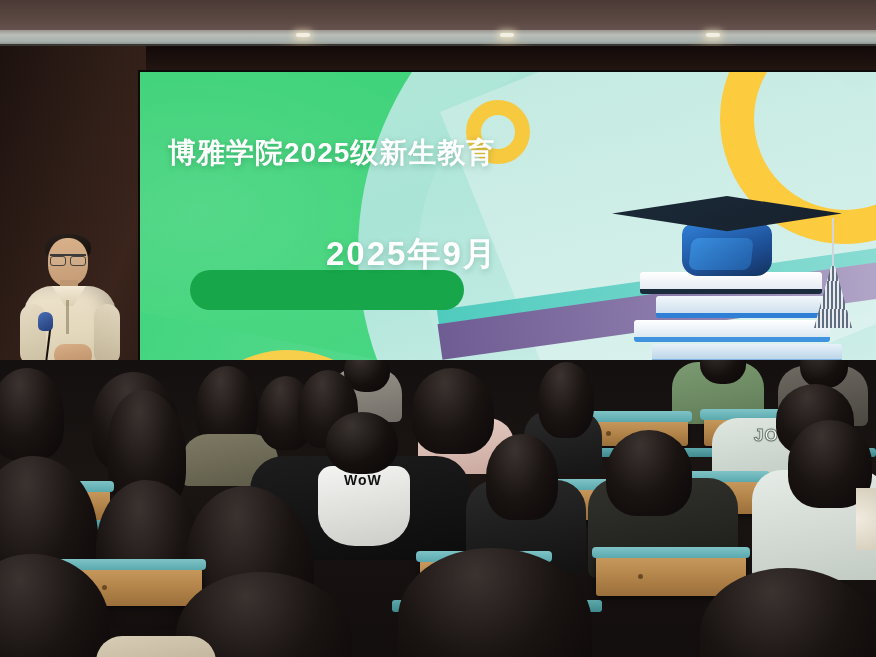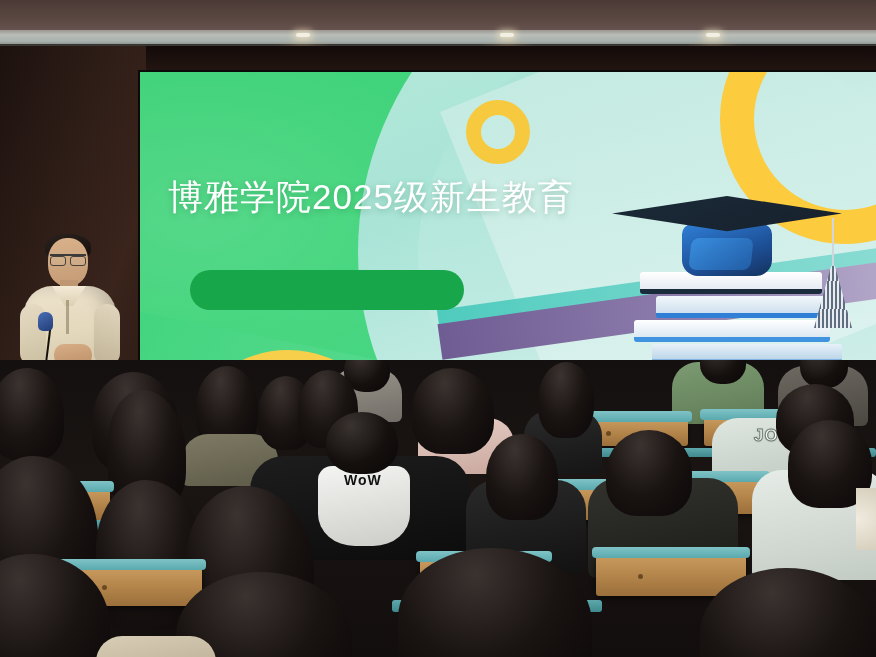--- a/index.html
+++ b/index.html
@@ -107,24 +107,23 @@
   }
   .green-wedge-b {
     position:absolute; left:-20px; top:236px; width:400px; height:130px;
     background:linear-gradient(120deg,#42d47e,#5fdc95);
     clip-path:polygon(0 0,100% 62%,100% 100%,0 100%);
   }
 
   
   .slide-title {
     position:absolute; left:28px; top:62px; width:660px;
-    font-size:35px; font-weight:normal; color:#ffffff; letter-spacing:1px;
+    font-size:28px; font-weight:bold; color:#ffffff; letter-spacing:1px;
     text-shadow:0 2px 6px rgba(0,80,40,.28);
     white-space:nowrap;
-    margin-top:40px;
   }
   .slide-date {
     position:absolute; left:186px; top:160px; width:300px;
     font-size:33px; font-weight:bold; color:#ffffff; letter-spacing:2px;
     text-shadow:0 2px 6px rgba(0,80,40,.25);
   }
 
   
   .art { position:absolute; left:460px; top:108px; width:278px; height:246px; }
   .cap-board {
@@ -309,20 +308,21 @@
         <div class="book b2"></div>
         <div class="book b1"></div>
         <div class="cap-base"></div>
         <div class="cap-base2"></div>
         <div class="cap-board"></div>
         <div class="tassel-line"></div>
         <div class="tassel"></div>
       </div>
 
       <div class="slide-title">博雅学院2025级新生教育</div>
+      <div class="slide-date">2025年9月</div>
     </div>
   </div>
 
   <div class="speaker">
     <div class="sp-hair"></div>
     <div class="sp-head"></div>
     <div class="sp-glasses"></div>
     <div class="sp-neck"></div>
     <div class="sp-shirt"></div>
     <div class="sp-collar"></div>

